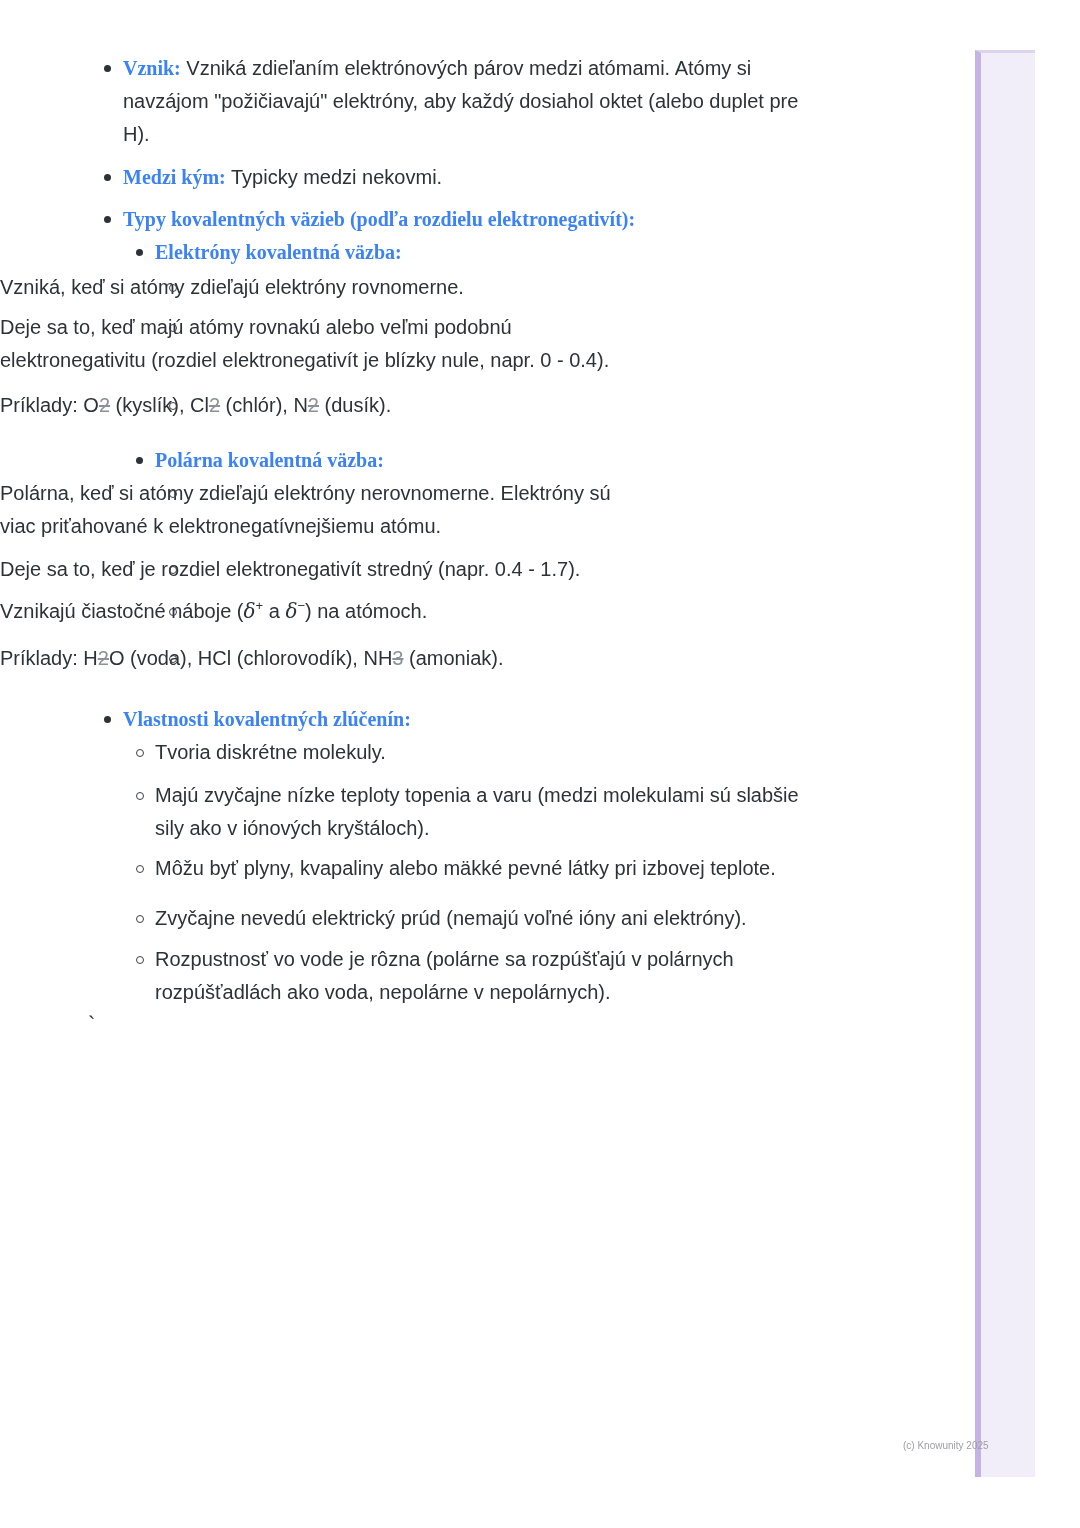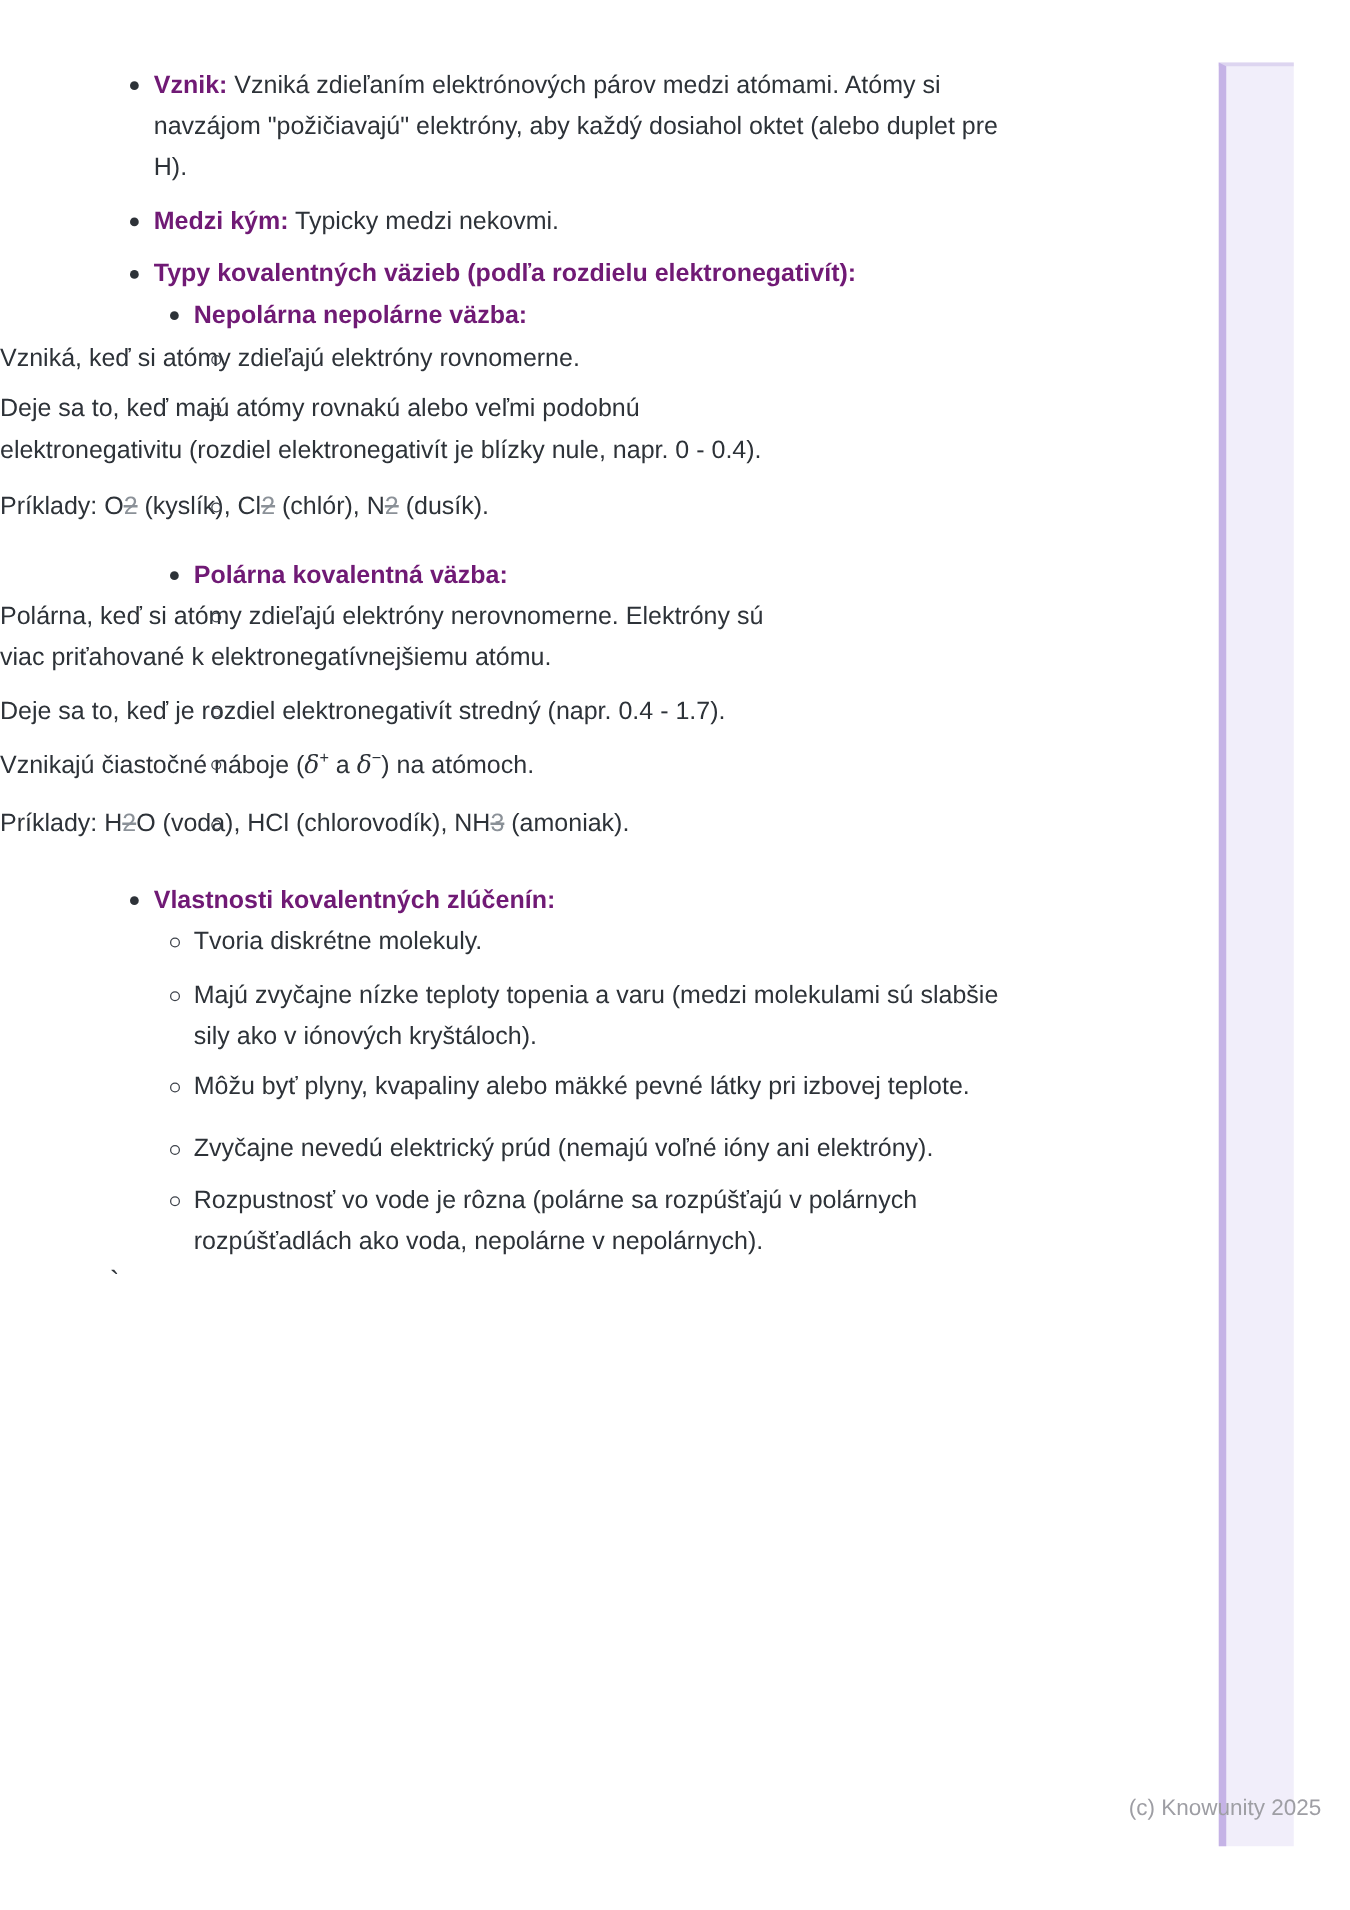--- a/index.html
+++ b/index.html
@@ -24,27 +24,27 @@
   .li{position:relative;}
   .li::before{content:"";position:absolute;width:7px;height:7px;border-radius:50%;top:13px;}
   .li1{padding-left:123px;}
   .li1::before{left:104px;background:#2d3238;}
   .li2{padding-left:155px;}
   .li2::before{left:136px;background:#2d3238;}
   .li3{}
   .li3::before{left:169px;width:6px;height:6px;background:transparent;border:1.5px solid #3c4149;}
   .li2.circle::before{width:6px;height:6px;background:transparent;border:1.5px solid #3c4149;}
   .li span,.li b,.li s,.li i,.li sup{white-space:pre-wrap;}
-  b{font-weight:700;color:#701a75;}
+  b{font-weight:700;color:#3b82f6;font-family:Liberation Serif, serif;}
   s{color:#8b9198;}
   .delta{font-family:"DejaVu Serif",serif;font-style:italic;font-size:20px;}
   sup{font-size:13px;line-height:0;vertical-align:super;}
   .watermark{
     position:absolute;top:1438px;left:903px;
-    font-size:18px;line-height:16px;color:#9e9ea4;
+    font-size:10px;line-height:16px;color:#9e9ea4;
   }
   .backtick{
     position:absolute;left:88px;top:1008px;
     font-size:22px;color:#2d3238;
   }
 </style>
 </head>
 <body>
 
 <div class="page">
@@ -54,21 +54,21 @@
   <div class="content">
 
     <div class="li li1" style="margin-top:0"><b>Vznik:</b><span> Vzniká zdieľaním elektrónových párov medzi atómami. Atómy si
 navzájom "požičiavajú" elektróny, aby každý dosiahol oktet (alebo duplet pre
 H).</span></div>
 
     <div class="li li1" style="margin-top:10px"><b>Medzi kým:</b><span> Typicky medzi nekovmi.</span></div>
 
     <div class="li li1" style="margin-top:9px"><b>Typy kovalentných väzieb (podľa rozdielu elektronegativít):</b></div>
 
-    <div class="li li2" style="margin-top:0"><b>Nepolárna nepolárne väzba:</b></div>
+    <div class="li li2" style="margin-top:0"><b>Elektróny kovalentná väzba:</b></div>
 
     <div class="li li3" style="margin-top:2px"><span>Vzniká, keď si atómy zdieľajú elektróny rovnomerne.</span></div>
 
     <div class="li li3" style="margin-top:7px"><span>Deje sa to, keď majú atómy rovnakú alebo veľmi podobnú
 elektronegativitu (rozdiel elektronegativít je blízky nule, napr. 0 - 0.4).</span></div>
 
     <div class="li li3" style="margin-top:12px"><span>Príklady: O</span><s>2</s><span> (kyslík), Cl</span><s>2</s><span> (chlór), N</span><s>2</s><span> (dusík).</span></div>
 
     <div class="li li2" style="margin-top:22px"><b>Polárna kovalentná väzba:</b></div>
 

